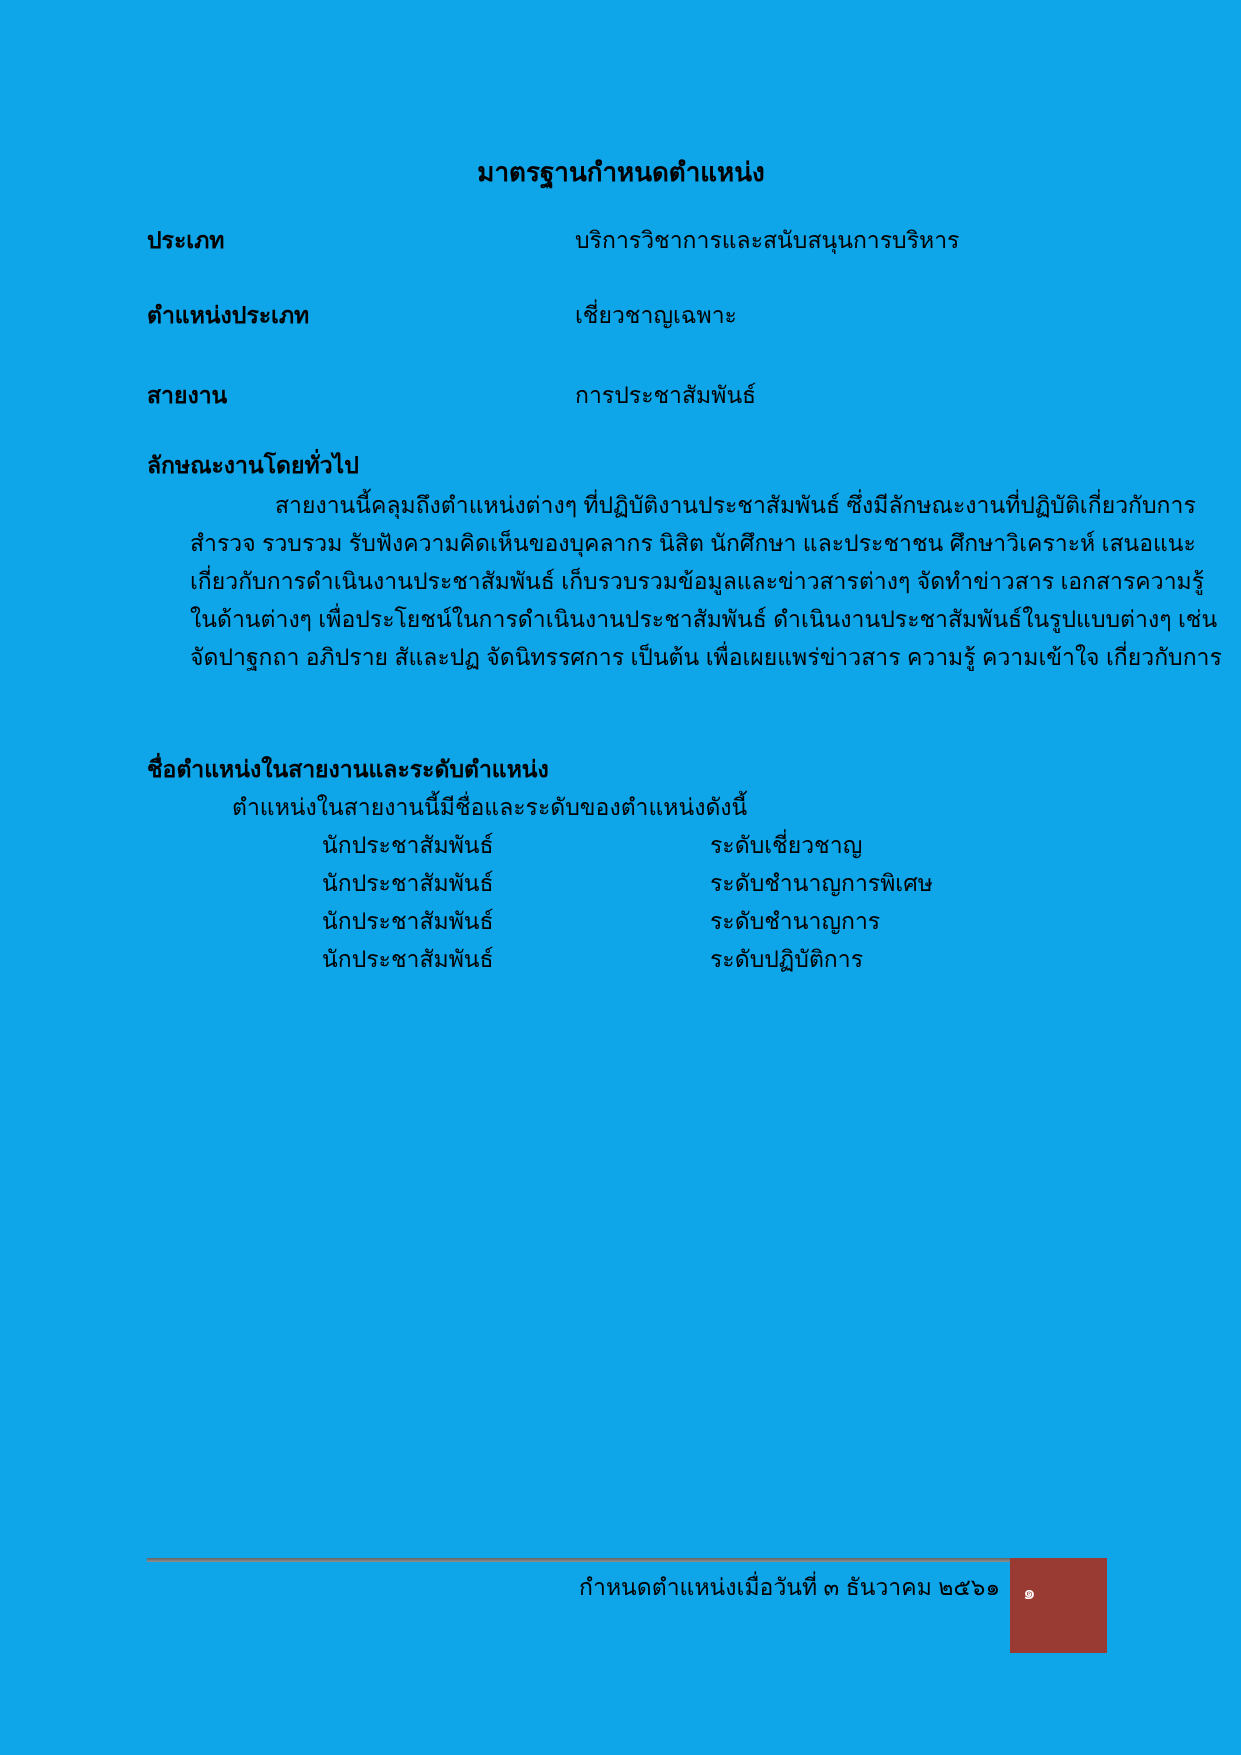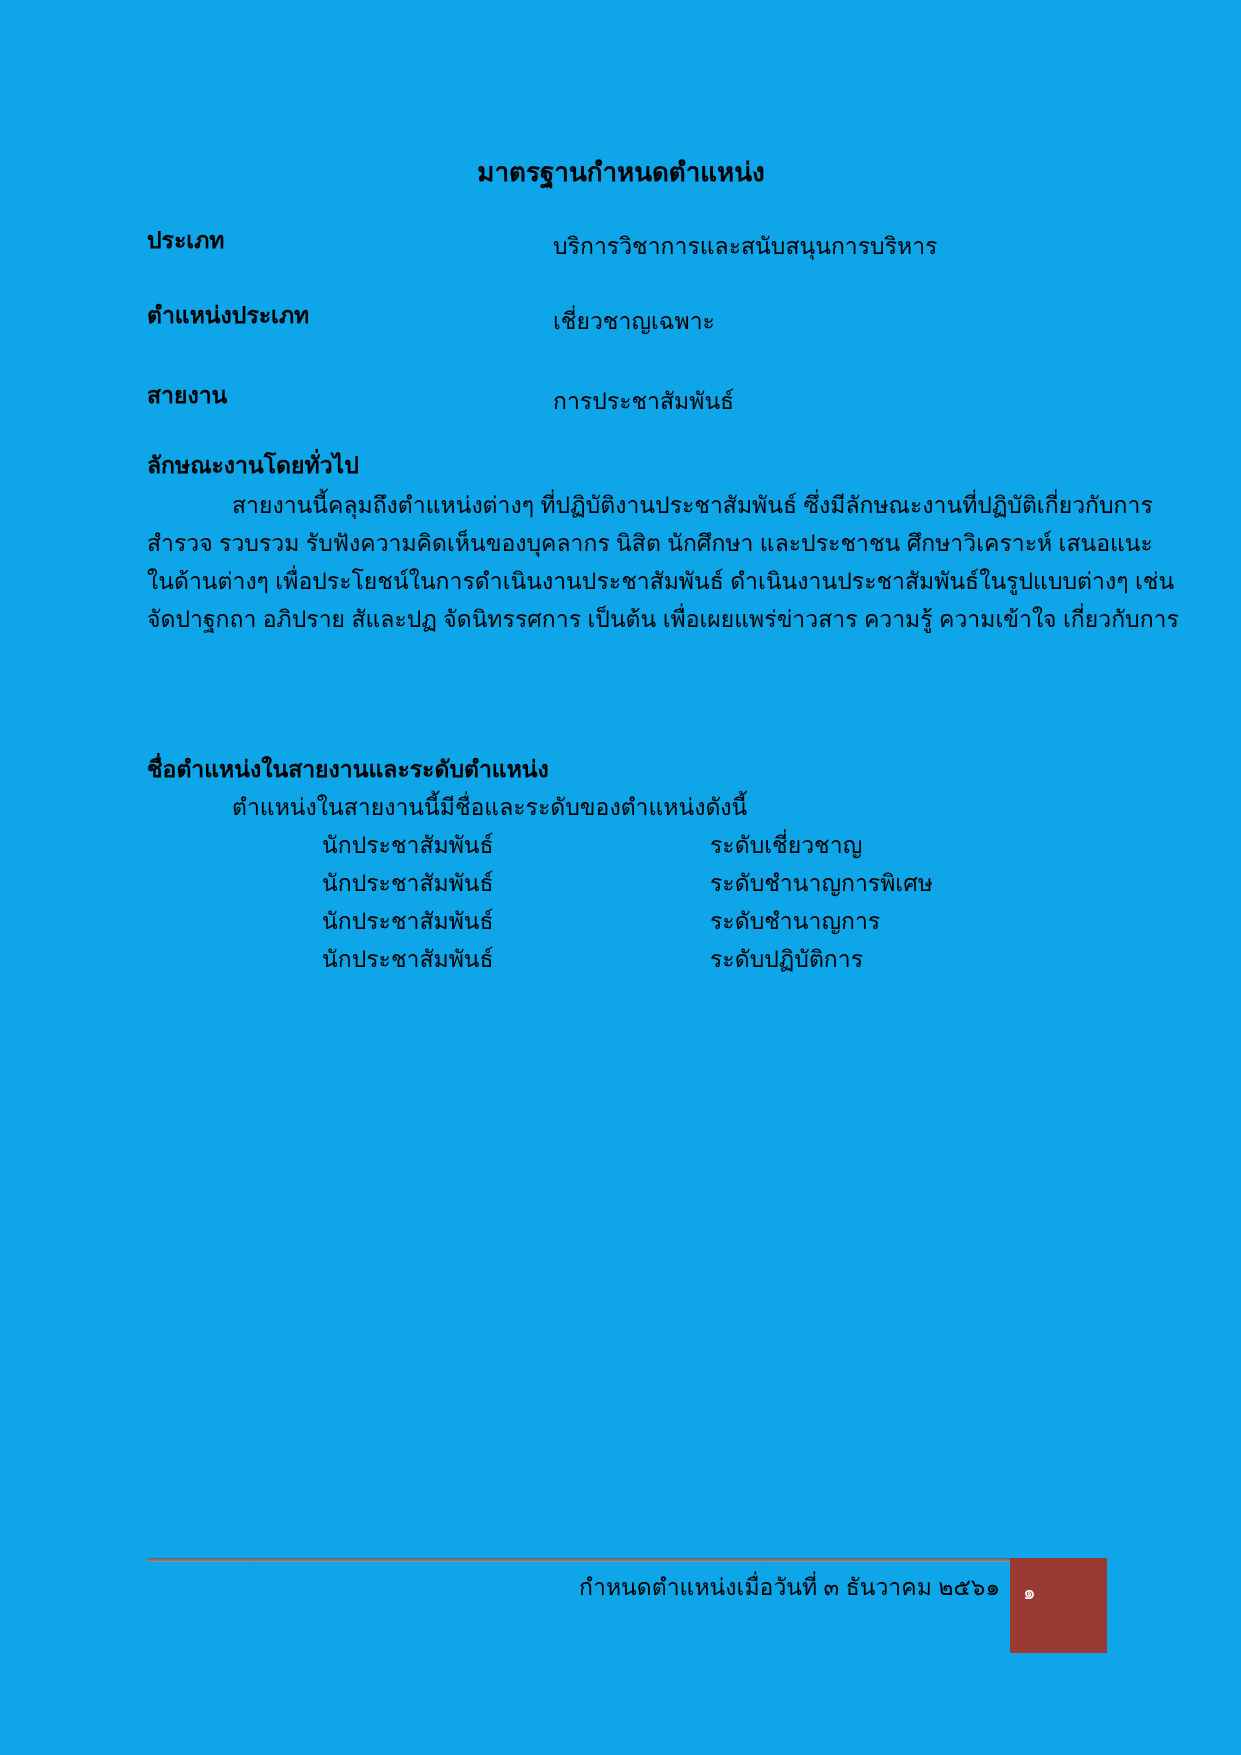--- a/index.html
+++ b/index.html
@@ -33,23 +33,22 @@
     width: 948px;
     line-height: 38px;
   }
   .field-row .label {
     position: absolute;
     left: 0;
     font-weight: bold;
   }
   .field-row .value {
     position: absolute;
-    left: 406px;
+    left: 428px;
     white-space: nowrap;
-    margin-top: 6px;
   }
   .row-1 { top: 221px; }
   .row-2 { top: 296px; }
   .row-3 { top: 376px; }
   .section-heading {
     position: absolute;
     left: 147px;
     font-weight: bold;
     line-height: 38px;
     white-space: nowrap;
@@ -61,20 +60,21 @@
     top: 486px;
     left: 147px;
     width: 948px;
     line-height: 38px;
   }
   .para-line {
     height: 38px;
     text-align: justify;
     text-align-last: justify;
     white-space: nowrap;
+    margin-left: 43px;
   }
   .para-line.first { text-indent: 85px; }
   .para-line.last {
     text-align: left;
     text-align-last: left;
   }
   .positions-intro {
     position: absolute;
     top: 788px;
     left: 232px;
@@ -143,20 +143,21 @@
   <div class="field-row row-3">
     <span class="label">สายงาน</span>
     <span class="value">การประชาสัมพันธ์</span>
   </div>
 
   <div class="section-heading heading-general">ลักษณะงานโดยทั่วไป</div>
 
   <div class="para">
     <div class="para-line first">สายงานนี้คลุมถึงตำแหน่งต่างๆ ที่ปฏิบัติงานประชาสัมพันธ์ ซึ่งมีลักษณะงานที่ปฏิบัติเกี่ยวกับการ</div>
     <div class="para-line">สำรวจ รวบรวม รับฟังความคิดเห็นของบุคลากร นิสิต นักศึกษา และประชาชน ศึกษาวิเคราะห์ เสนอแนะ</div>
+    <div class="para-line">เกี่ยวกับการดำเนินงานประชาสัมพันธ์ เก็บรวบรวมข้อมูลและข่าวสารต่างๆ จัดทำข่าวสาร เอกสารความรู้</div>
     <div class="para-line">ในด้านต่างๆ เพื่อประโยชน์ในการดำเนินงานประชาสัมพันธ์ ดำเนินงานประชาสัมพันธ์ในรูปแบบต่างๆ เช่น</div>
     <div class="para-line">จัดปาฐกถา อภิปราย สัและปฏ จัดนิทรรศการ เป็นต้น เพื่อเผยแพร่ข่าวสาร ความรู้ ความเข้าใจ เกี่ยวกับการ</div>
   </div>
 
   <div class="section-heading heading-positions">ชื่อตำแหน่งในสายงานและระดับตำแหน่ง</div>
 
   <div class="positions-intro">ตำแหน่งในสายงานนี้มีชื่อและระดับของตำแหน่งดังนี้</div>
 
   <div class="position-row prow-1">
     <span class="pos-name">นักประชาสัมพันธ์</span>

